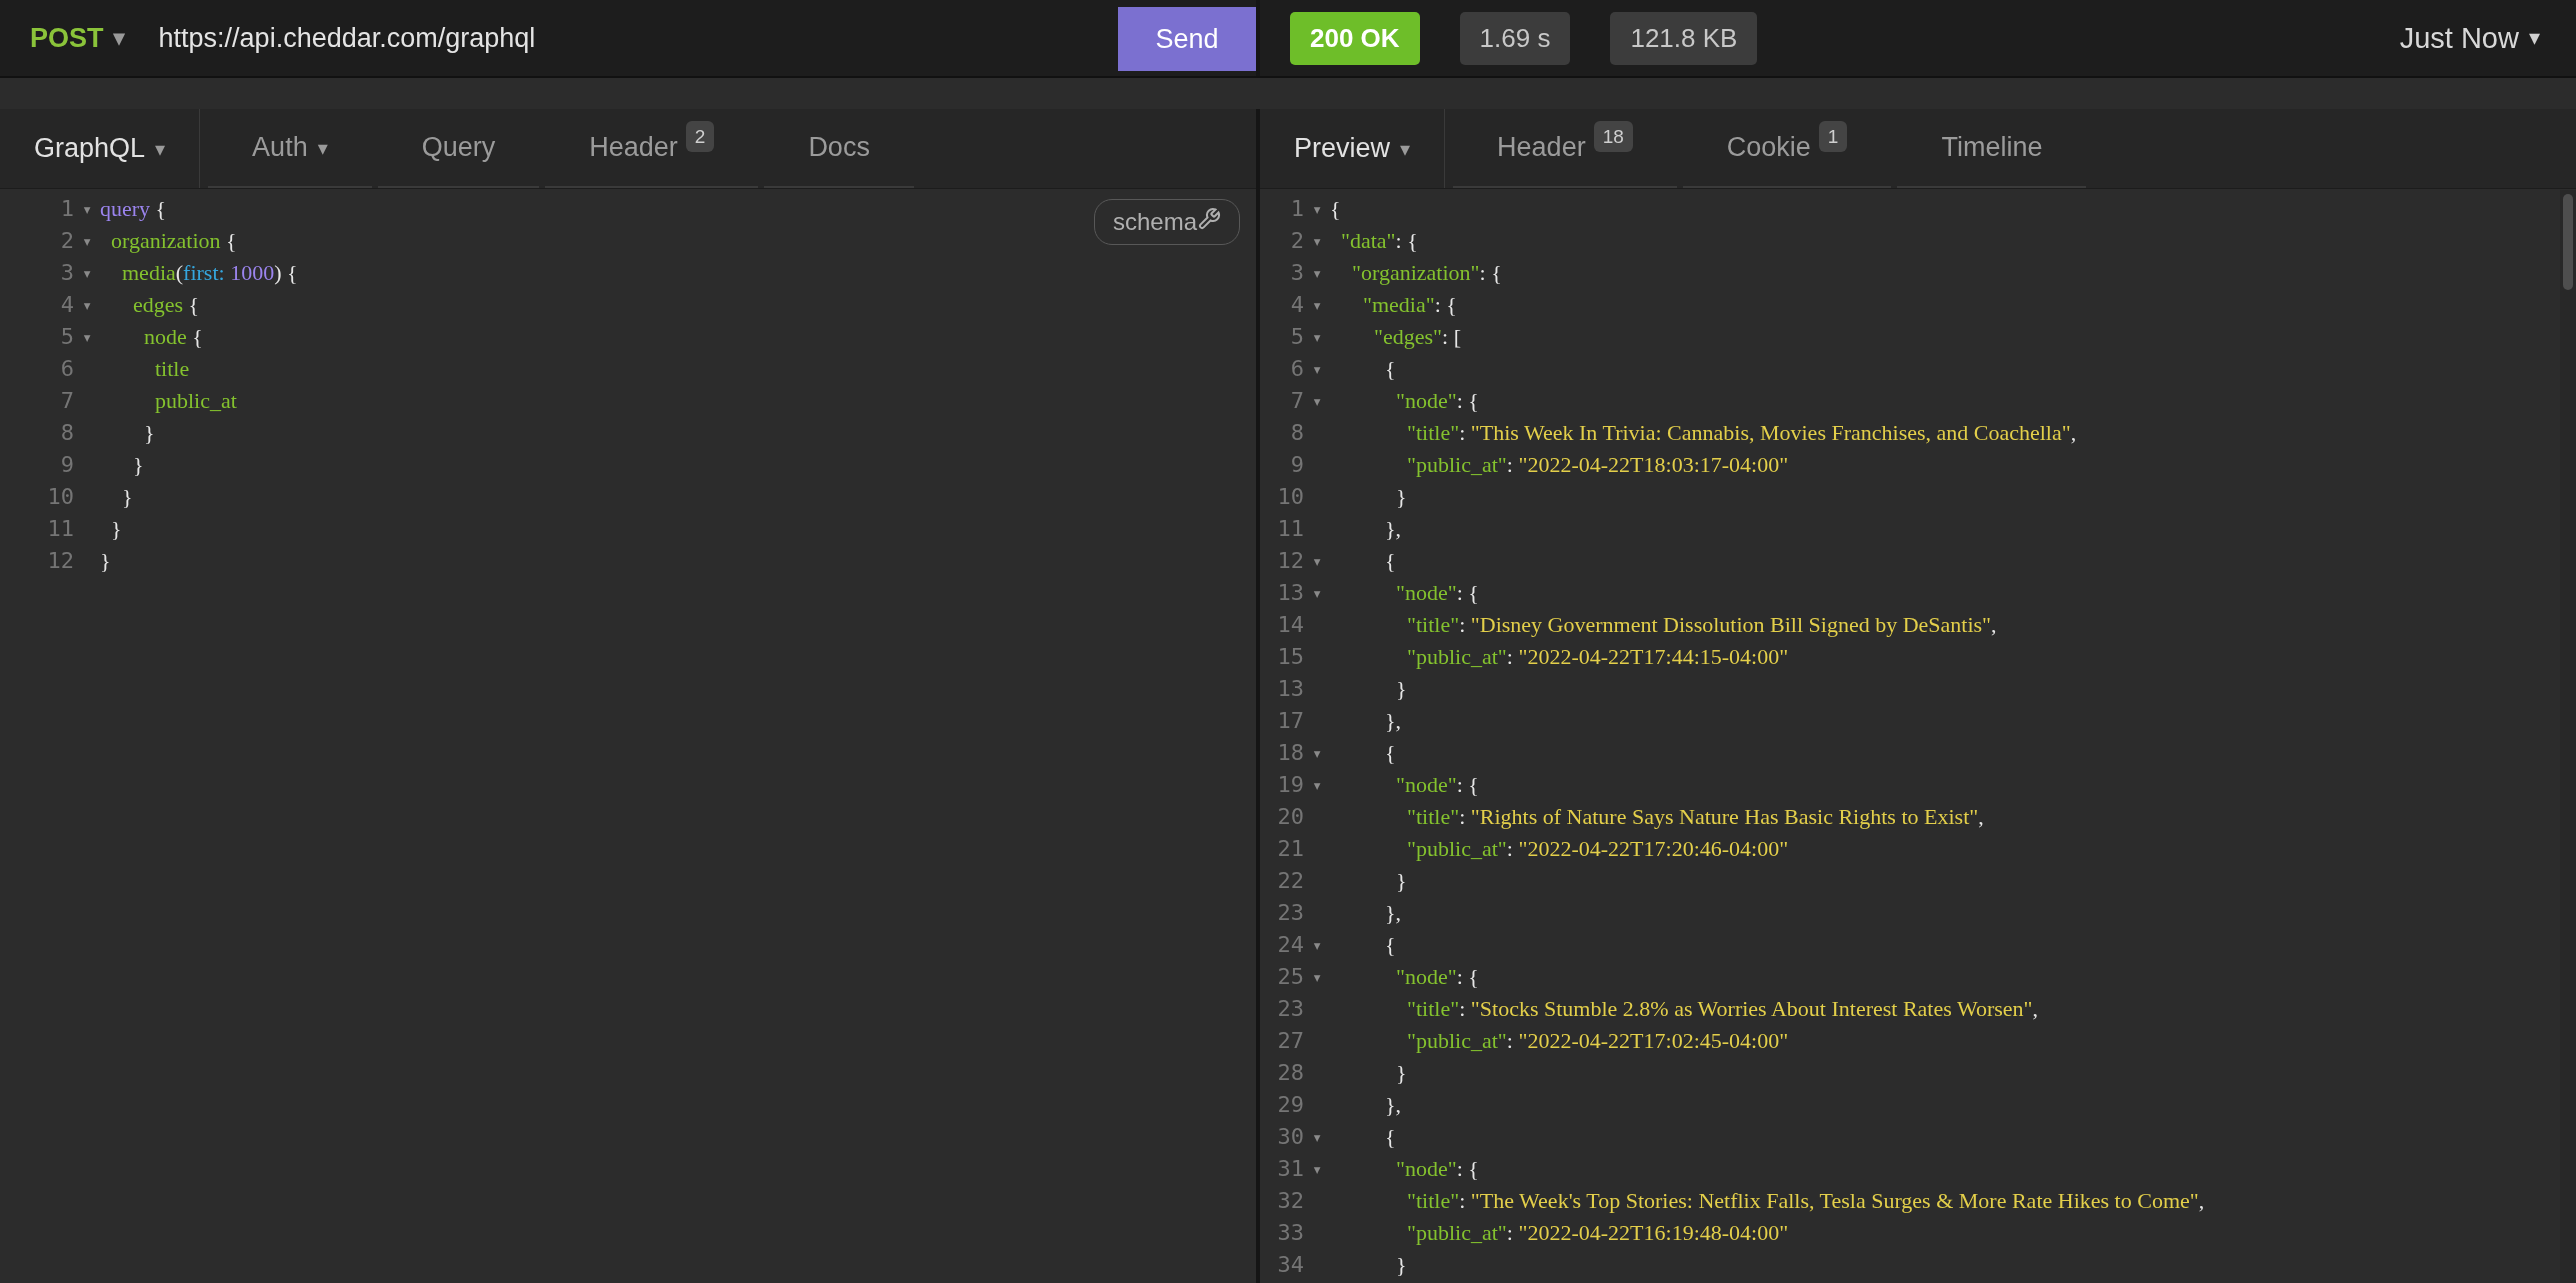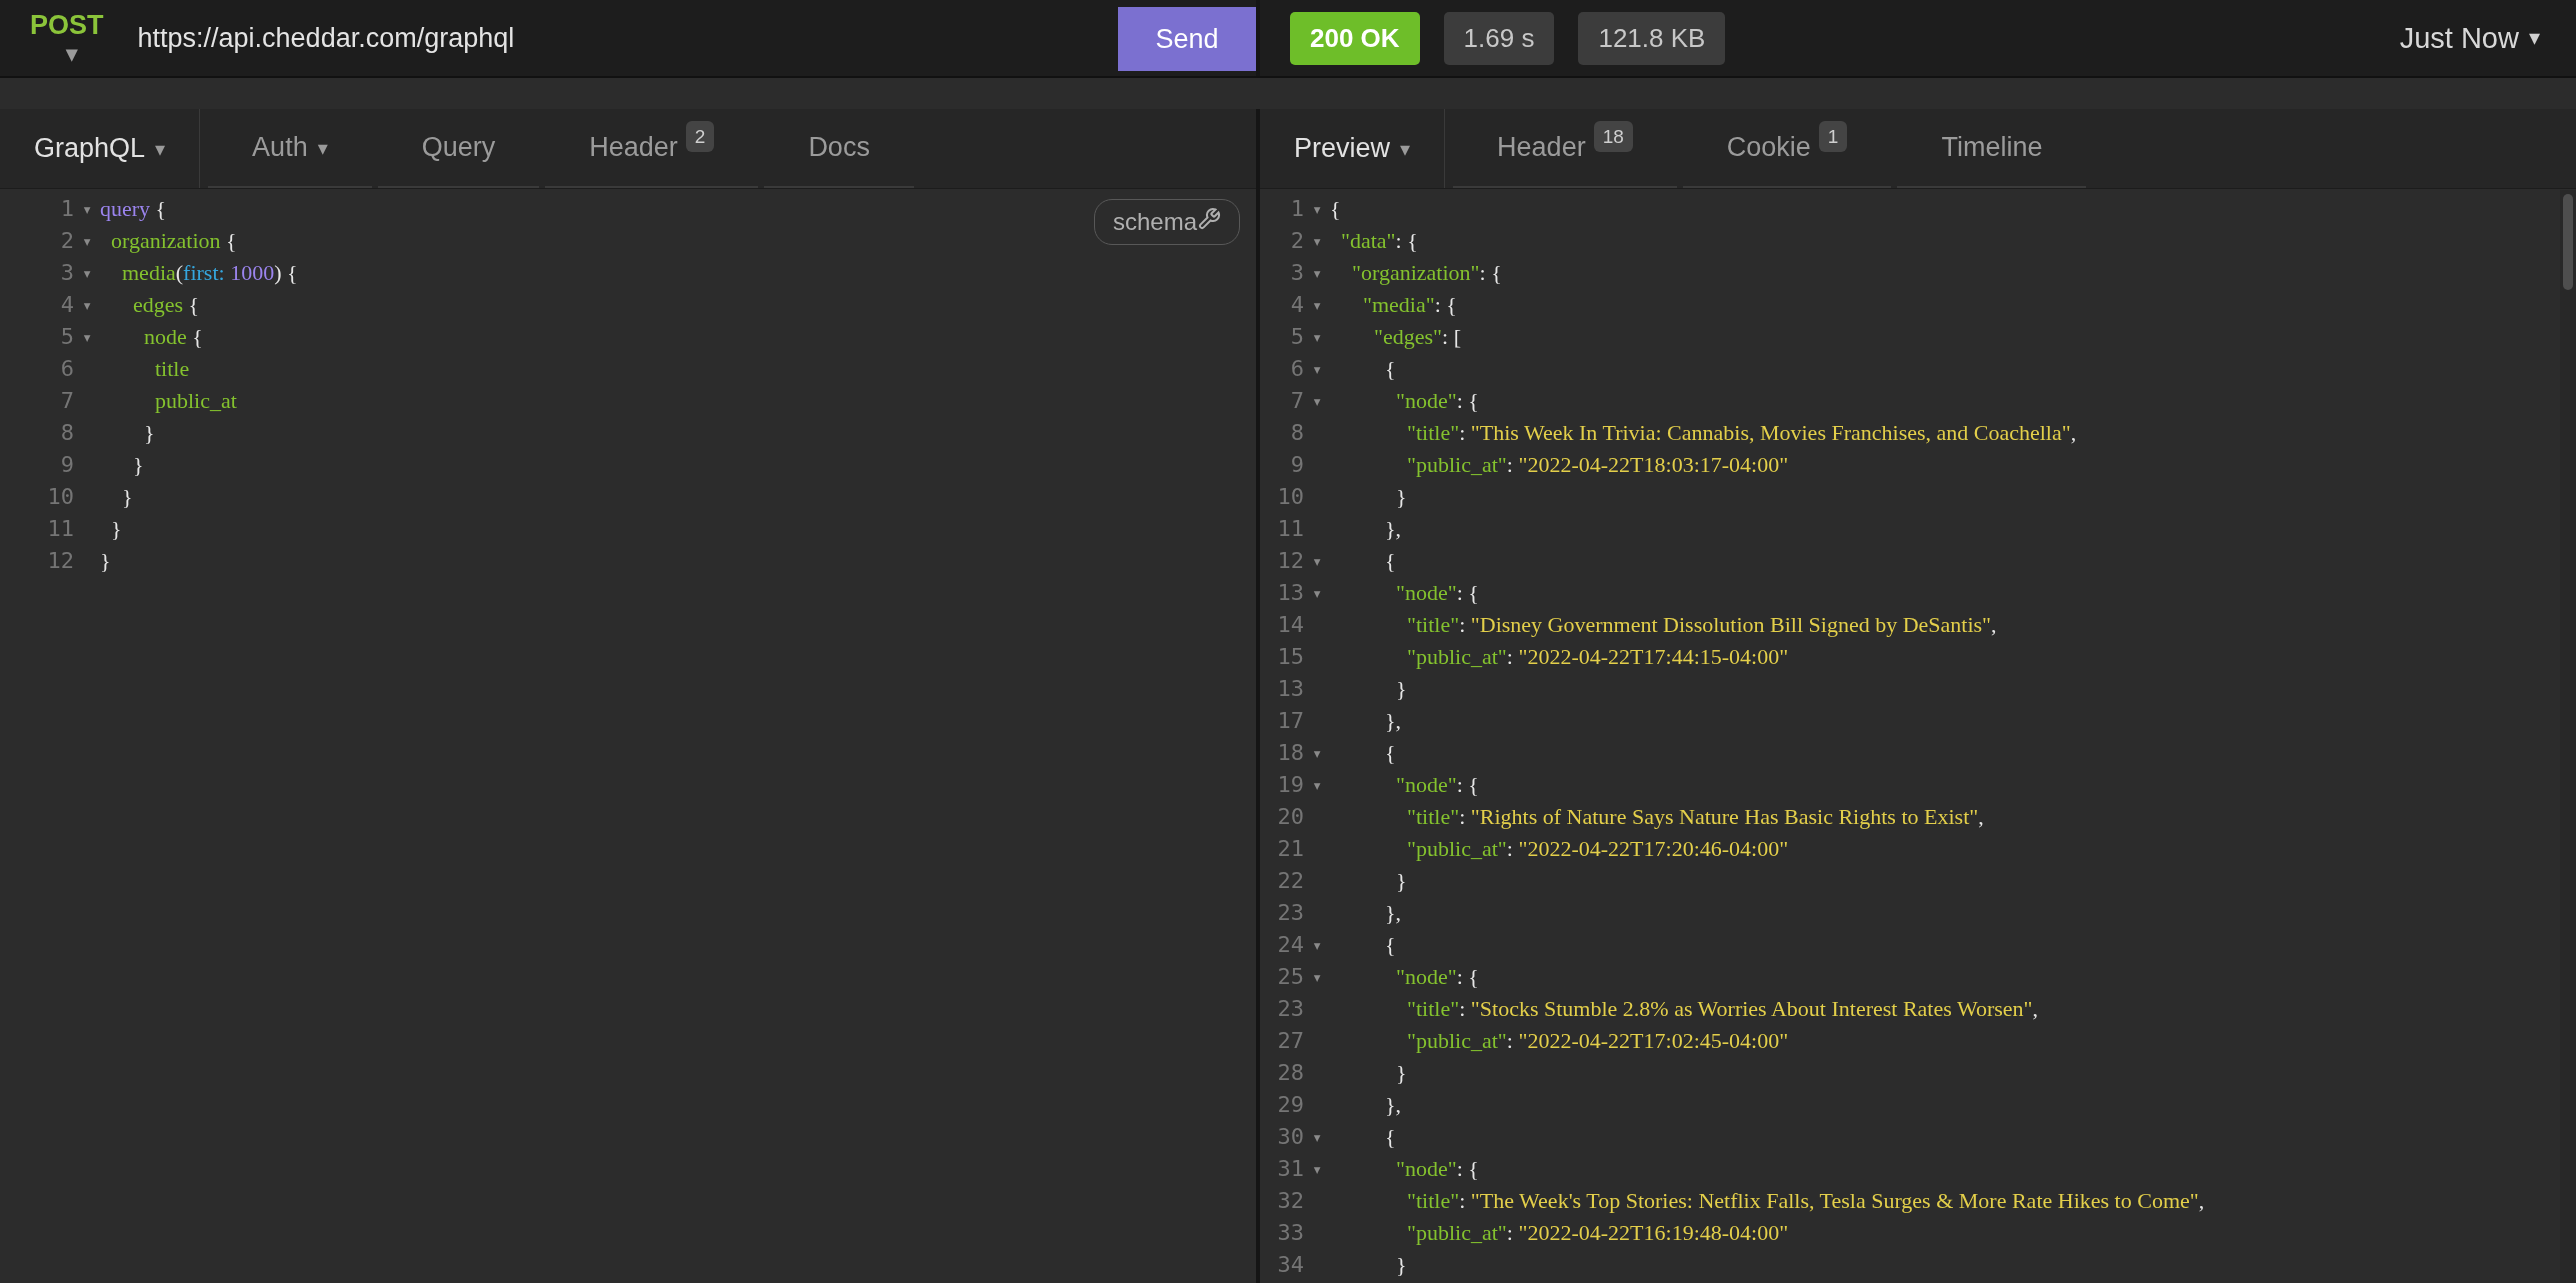--- a/index.html
+++ b/index.html
@@ -7,27 +7,27 @@
   .app {
     width:2576px; height:1283px;
     background:#2c2c2c;
     font-family:"Liberation Sans", sans-serif;
     color:#ddd; overflow:hidden; position:relative;
     display:flex; flex-direction:column;
   }
   
   .topbar { height:78px; background:#1d1d1d; display:flex; flex:none; border-bottom:2px solid #111; }
   .topbar-left { width:1260px; flex:none; display:flex; align-items:center; border-right:4px solid #151515; }
-  .method { color:var(--method-green); font-size:27px; font-weight:bold; margin-left:30px; display:flex; align-items:center; cursor:pointer;flex-direction:column; }
+  .method { color:var(--method-green); font-size:27px; font-weight:bold; margin-left:30px; display:flex; align-items:center; cursor:pointer; }
   .caret { font-size:22px; color:#9a9a9a; margin-left:10px; }
   .caret::after { content:"▾"; }
   .url { flex:1; font-size:27px; color:#e4e4e4; margin-left:34px; white-space:nowrap; overflow:hidden; }
   .send-btn { width:138px; height:64px; margin-top:2px; background:var(--send-purple); color:#fff; font-size:27px; border:none; display:flex; align-items:center; justify-content:center; cursor:pointer; }
   .topbar-right { flex:1; display:flex; align-items:center; }
-  .badge { border-radius:5px; font-size:26px; padding:11px 20px; margin-right:24px; white-space:nowrap; }
+  .badge { border-radius:5px; font-size:26px; padding:11px 20px; margin-right:40px; white-space:nowrap; }
   .badge-status { background:var(--status-green); color:#fff; font-weight:bold; margin-left:30px; }
   .badge-dim { background:#3c3c3c; color:#c8c8c8; }
   .spacer { flex:1; }
   .history { display:flex; align-items:center; font-size:29px; color:#d8d8d8; margin-right:36px; cursor:pointer; }
   .history .caret { color:#d0d0d0; }
   
   .main { flex:1; display:flex; min-height:0;margin-top:31px; }
   .pane { display:flex; flex-direction:column; min-height:0; }
   .pane-left { width:1260px; flex:none; border-right:4px solid #151515; background:#2c2c2c; }
   .pane-right { flex:1; background:#2c2c2c; position:relative; }

